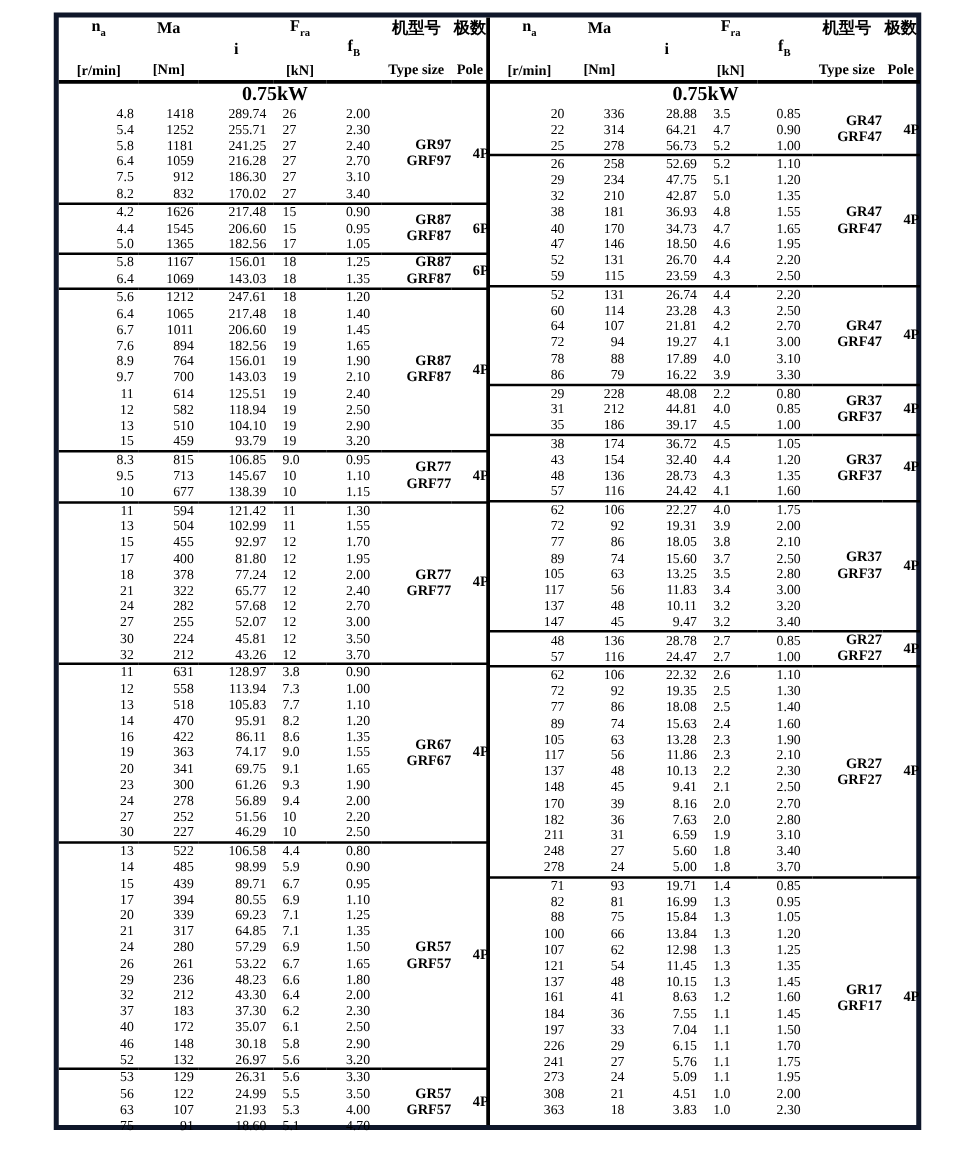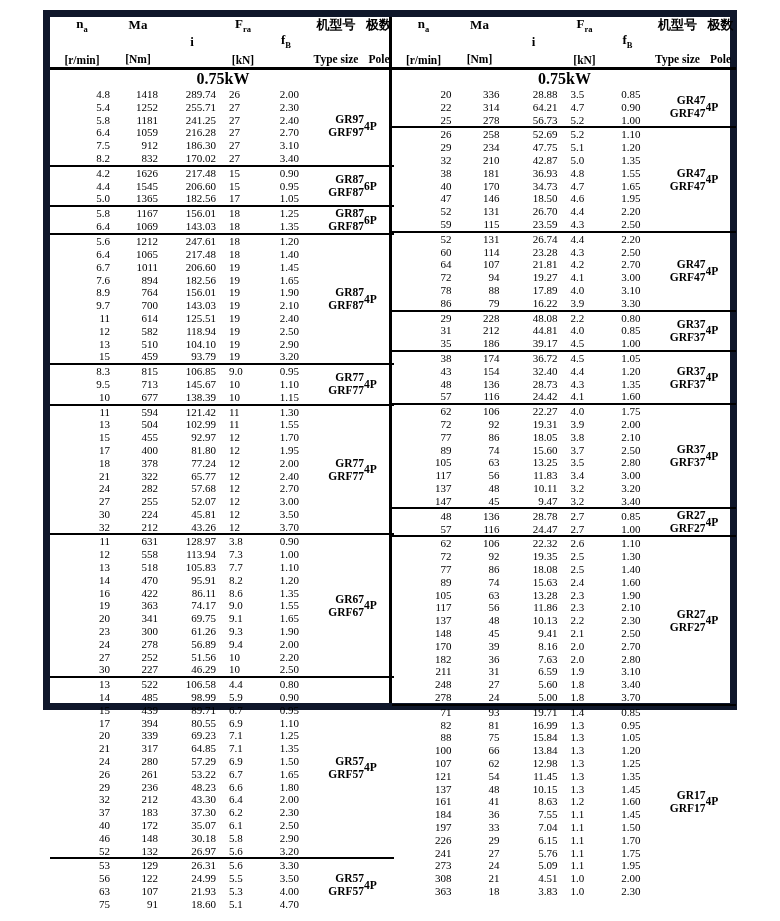--- a/index.html
+++ b/index.html
@@ -1,19 +1,19 @@
 <!DOCTYPE html>
 <html><head>
 <meta charset="utf-8">
 <style>
   html,body{margin:0;padding:0;background:#ffffff;}
   .page{position:relative;width:780px;height:921px;background:#ffffff;
         font-family:"Liberation Serif",serif;color:#000;overflow:hidden;}
-  .frame{position:absolute;left:43px;top:10px;width:694px;height:700px;
-         border:7px solid #0f172a;box-sizing:border-box;display:flex;}
+  .frame{position:absolute;left:43px;top:10px;width:694px;height:894px;
+         border:4px solid #0f172a;box-sizing:border-box;display:flex;}
   .half{flex:1 1 0;min-width:0;}
   .half + .half{border-left:3px solid #000;}
   table.spec{border-collapse:collapse;table-layout:fixed;width:100%;}
   .spec th,.spec td{padding:0;overflow:hidden;white-space:nowrap;}
   .spec thead th{height:46px;border-bottom:3px solid #000;vertical-align:middle;
                  text-align:center;font-weight:bold;line-height:1.12;}
   .sym{font-size:13px;}
   .unit{font-size:11.5px;margin-top:20px;}
   sub.hsub{font-size:8.5px;}
   td.power{height:18px;line-height:18px;font-weight:bold;font-size:16px;
@@ -21,21 +21,21 @@
   tbody.sec td{height:12.8px;line-height:12.8px;font-size:11px;}
   tbody.sec.bordered{border-top:2.5px solid #000;}
   td.c0{text-align:right;padding-right:4px;}
   td.c1{text-align:right;padding-right:4px;}
   td.c2{text-align:right;padding-right:6px;}
   td.c3{text-align:left;padding-left:7px;}
   td.c4{text-align:right;padding-right:9px;}
   tbody.sec td.type{height:auto;font-weight:bold;font-size:11.5px;text-align:right;
           padding-left:5px;vertical-align:middle;}
   td.type div{line-height:13px;}
-  tbody.sec td.pole{height:auto;font-weight:bold;font-size:11.5px;text-align:left;
+  tbody.sec td.pole{height:auto;font-weight:bold;font-size:11.5px;text-align:right;
           vertical-align:middle;}
 </style>
 </head>
 <body>
 
 <div class="page">
   <div class="frame">
     <section class="half" id="half-0">
         <table class="spec">
           <colgroup>

